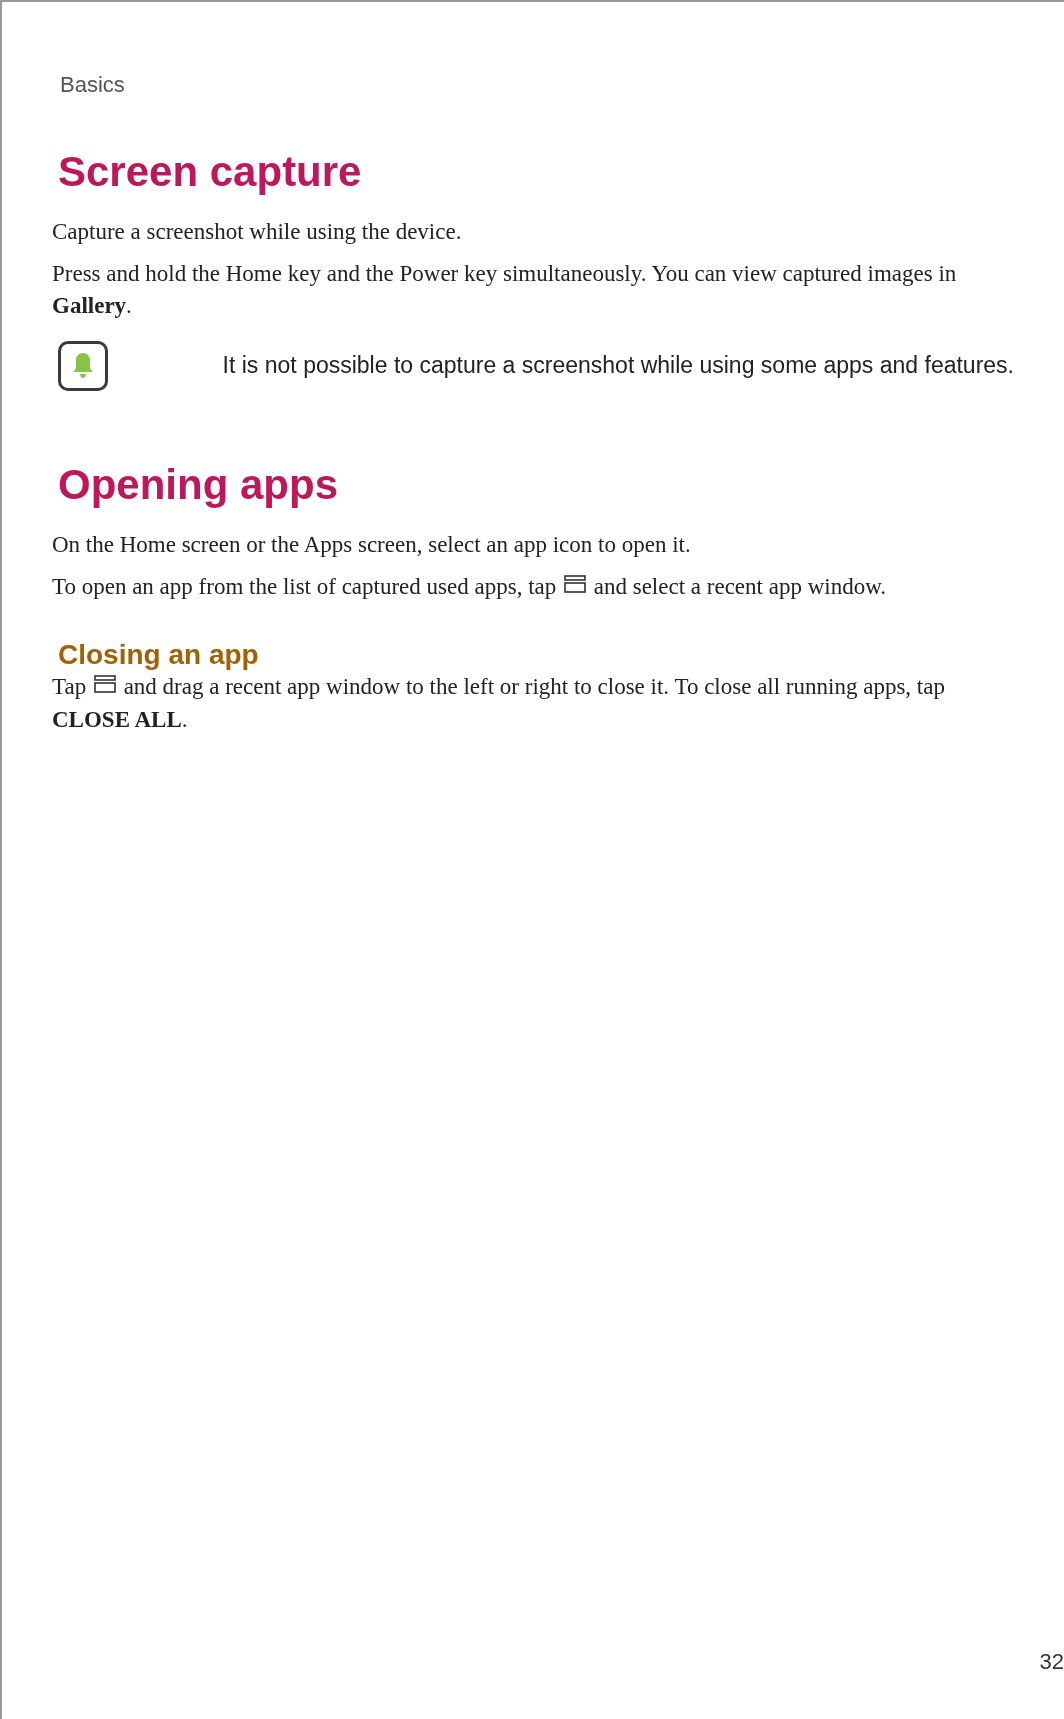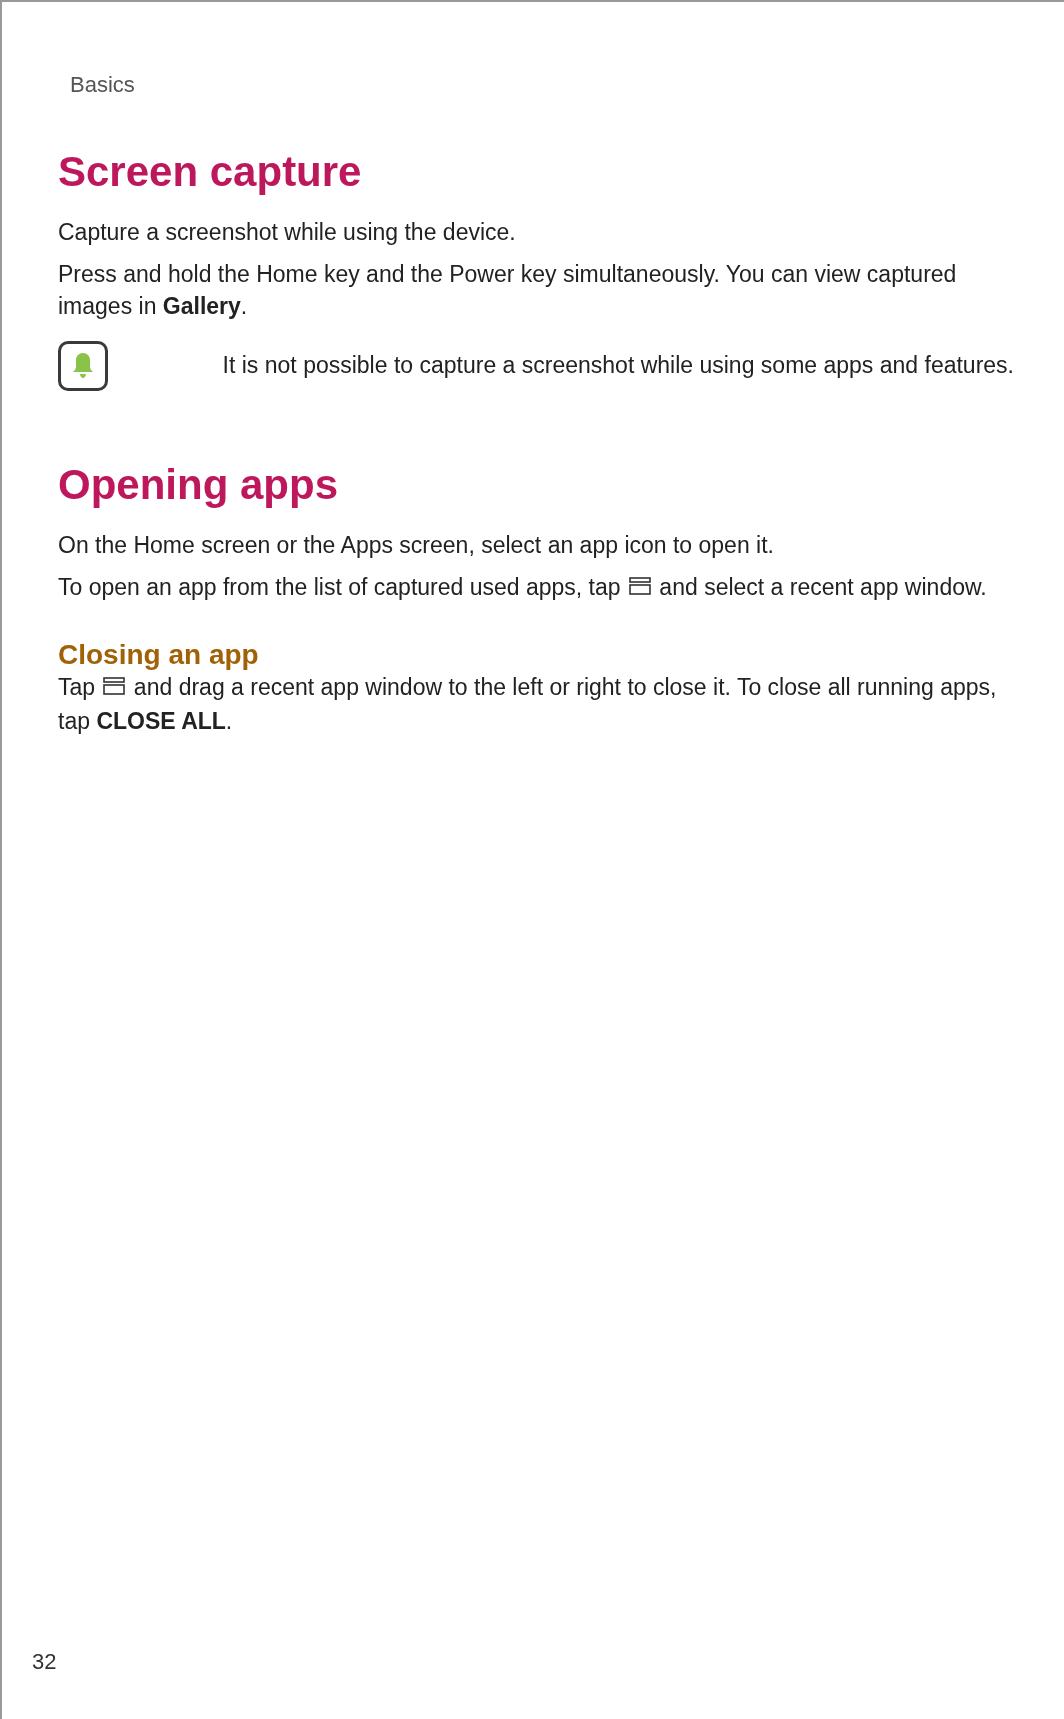--- a/index.html
+++ b/index.html
@@ -14,35 +14,35 @@
       height: 1719px;
       position: relative;
       border-left: 2px solid #999;
       border-top: 2px solid #999;
       padding: 70px 50px 40px 50px;
     }
     .section-label {
       font-size: 22px;
       color: #555;
       margin-bottom: 50px;
-      margin-left: 18px;
+      margin-left: 8px;
     }
     .heading {
       font-size: 42px;
       color: #be185d;
       font-weight: 600;
       margin-bottom: 20px;
       margin-left: 6px;
     }
     .body-text {
       font-size: 23px;
       color: #222;
       line-height: 1.4;
       margin-bottom: 10px;
-      margin-left: 6px;
+      font-family: Liberation Serif, serif;
     }
     .bold {
       font-weight: 700;
     }
     .note-block {
       display: flex;
       align-items: center;
       gap: 20px;
       margin-top: 18px;
       margin-bottom: 70px;
@@ -76,24 +76,23 @@
       vertical-align: middle;
       margin: 0 2px;
       position: relative;
       top: -2px;
     }
     .page-number {
       position: absolute;
       bottom: 44px;
       left: 0;
       right: 0;
-      text-align: left;
+      text-align: right;
       font-size: 22px;
       color: #333;
-      margin-left: 30px;
     }
     .para-group {
       margin-bottom: 10px;
     }
   </style>
 </head>
 <body>
 
 <div class="section-label">Basics</div>
 

